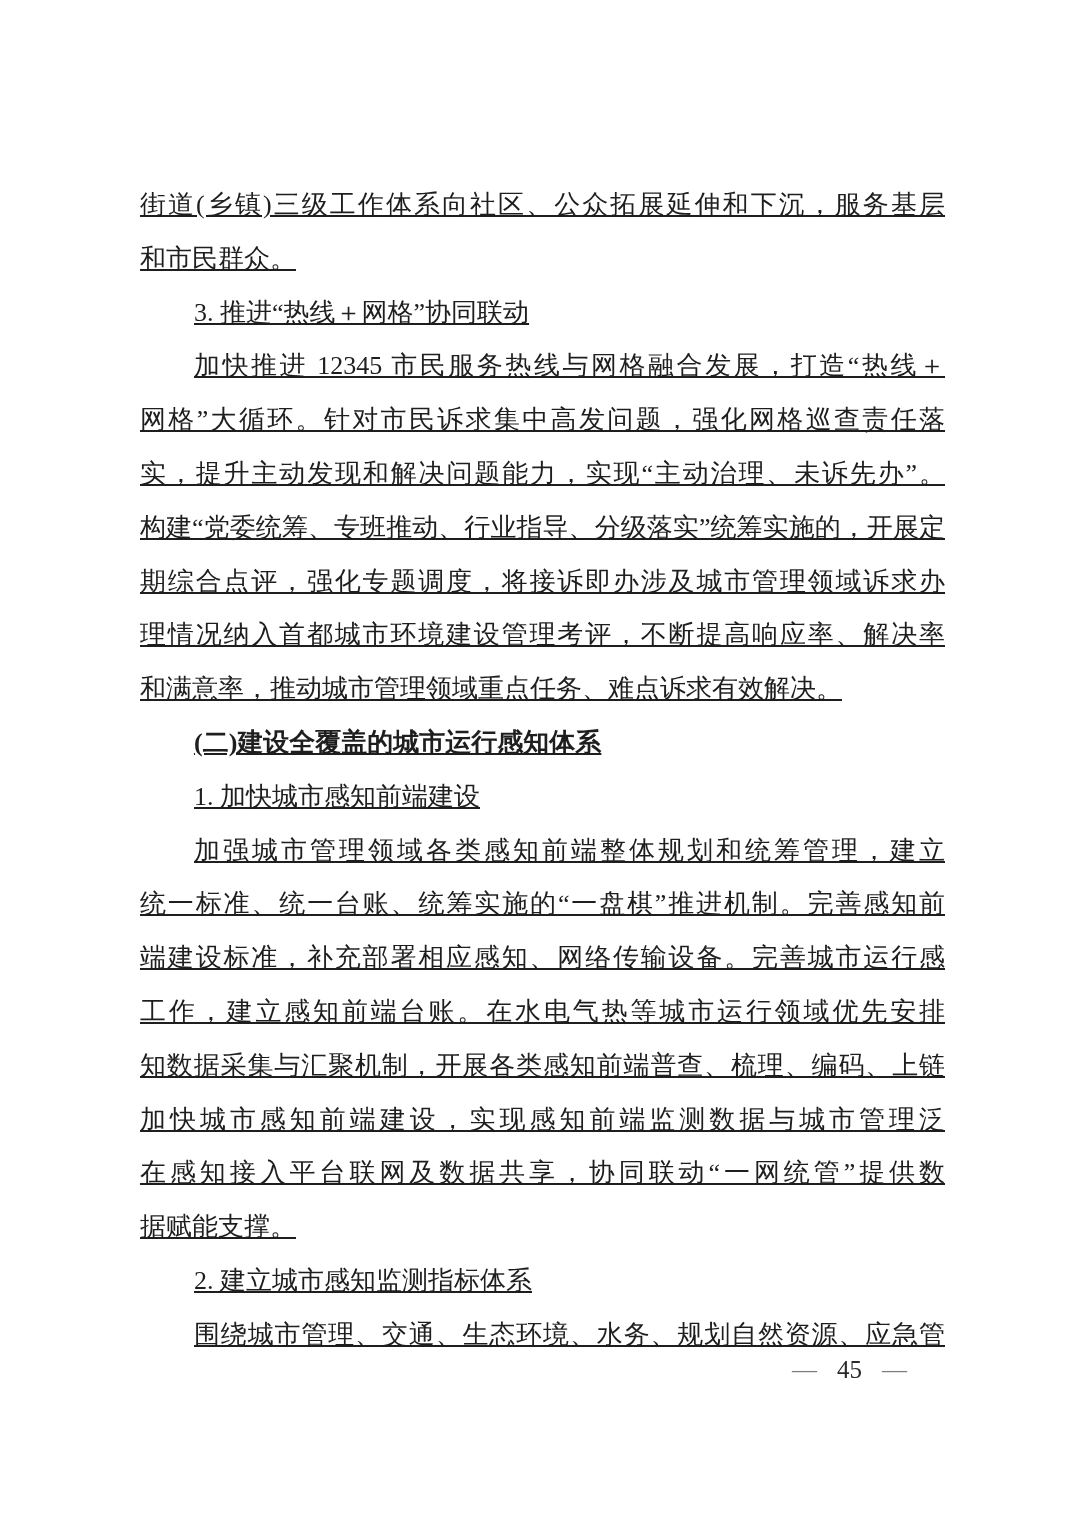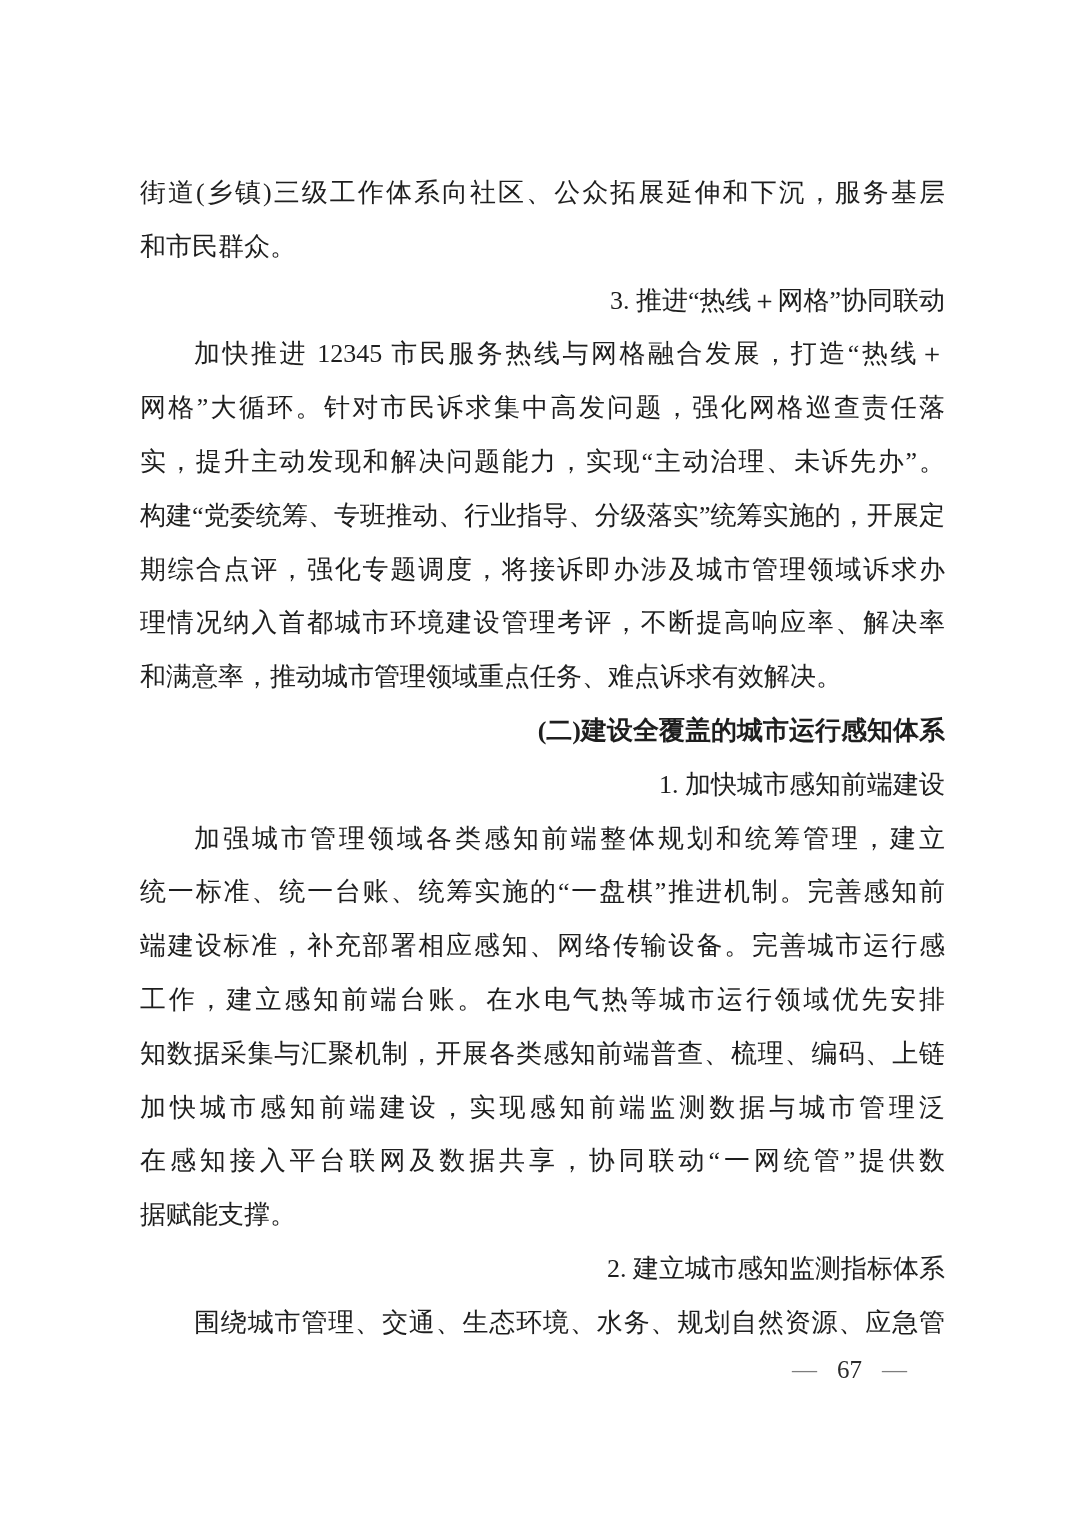--- a/index.html
+++ b/index.html
@@ -11,37 +11,37 @@
     position: relative;
     width: 1080px;
     height: 1527px;
     background: #ffffff;
     font-family: "Liberation Serif", "DejaVu Serif", serif;
     overflow: hidden;
   }
   .content {
     position: absolute;
     left: 140px;
-    top: 166px;
+    top: 178px;
     width: 805px;
     font-size: 26px;
     line-height: 53.8px;
     color: #1e1e1e;
+    text-decoration: underline;
   }
   .line {
     height: 53.8px;
     overflow: hidden;
   }
   .line.stretch {
     text-align: justify;
     text-align-last: justify;
   }
   .line.indent {
     text-indent: 54px;
-    text-align: right;
   }
   .line.bold {
     font-weight: bold;
   }
   .footer {
     position: absolute;
     top: 1356px;
     right: 173px;
     font-size: 25px;
     color: #333333;
@@ -79,16 +79,16 @@
       <div class="line stretch">工作，建立感知前端台账。在水电气热等城市运行领域优先安排</div>
       <div class="line stretch">知数据采集与汇聚机制，开展各类感知前端普查、梳理、编码、上链</div>
       <div class="line stretch">加快城市感知前端建设，实现感知前端监测数据与城市管理泛</div>
       <div class="line stretch">在感知接入平台联网及数据共享，协同联动“一网统管”提供数</div>
       <div class="line">据赋能支撑。</div>
       <div class="line indent">2. 建立城市感知监测指标体系</div>
       <div class="line indent stretch">围绕城市管理、交通、生态环境、水务、规划自然资源、应急管</div>
     </div>
 
   <div class="footer">
-    <span class="dash">—</span><span class="page-num">67</span><span class="dash">—</span>
+    <span class="dash">—</span><span class="page-num">45</span><span class="dash">—</span>
   </div>
 
 </div>
 
 </body></html>

